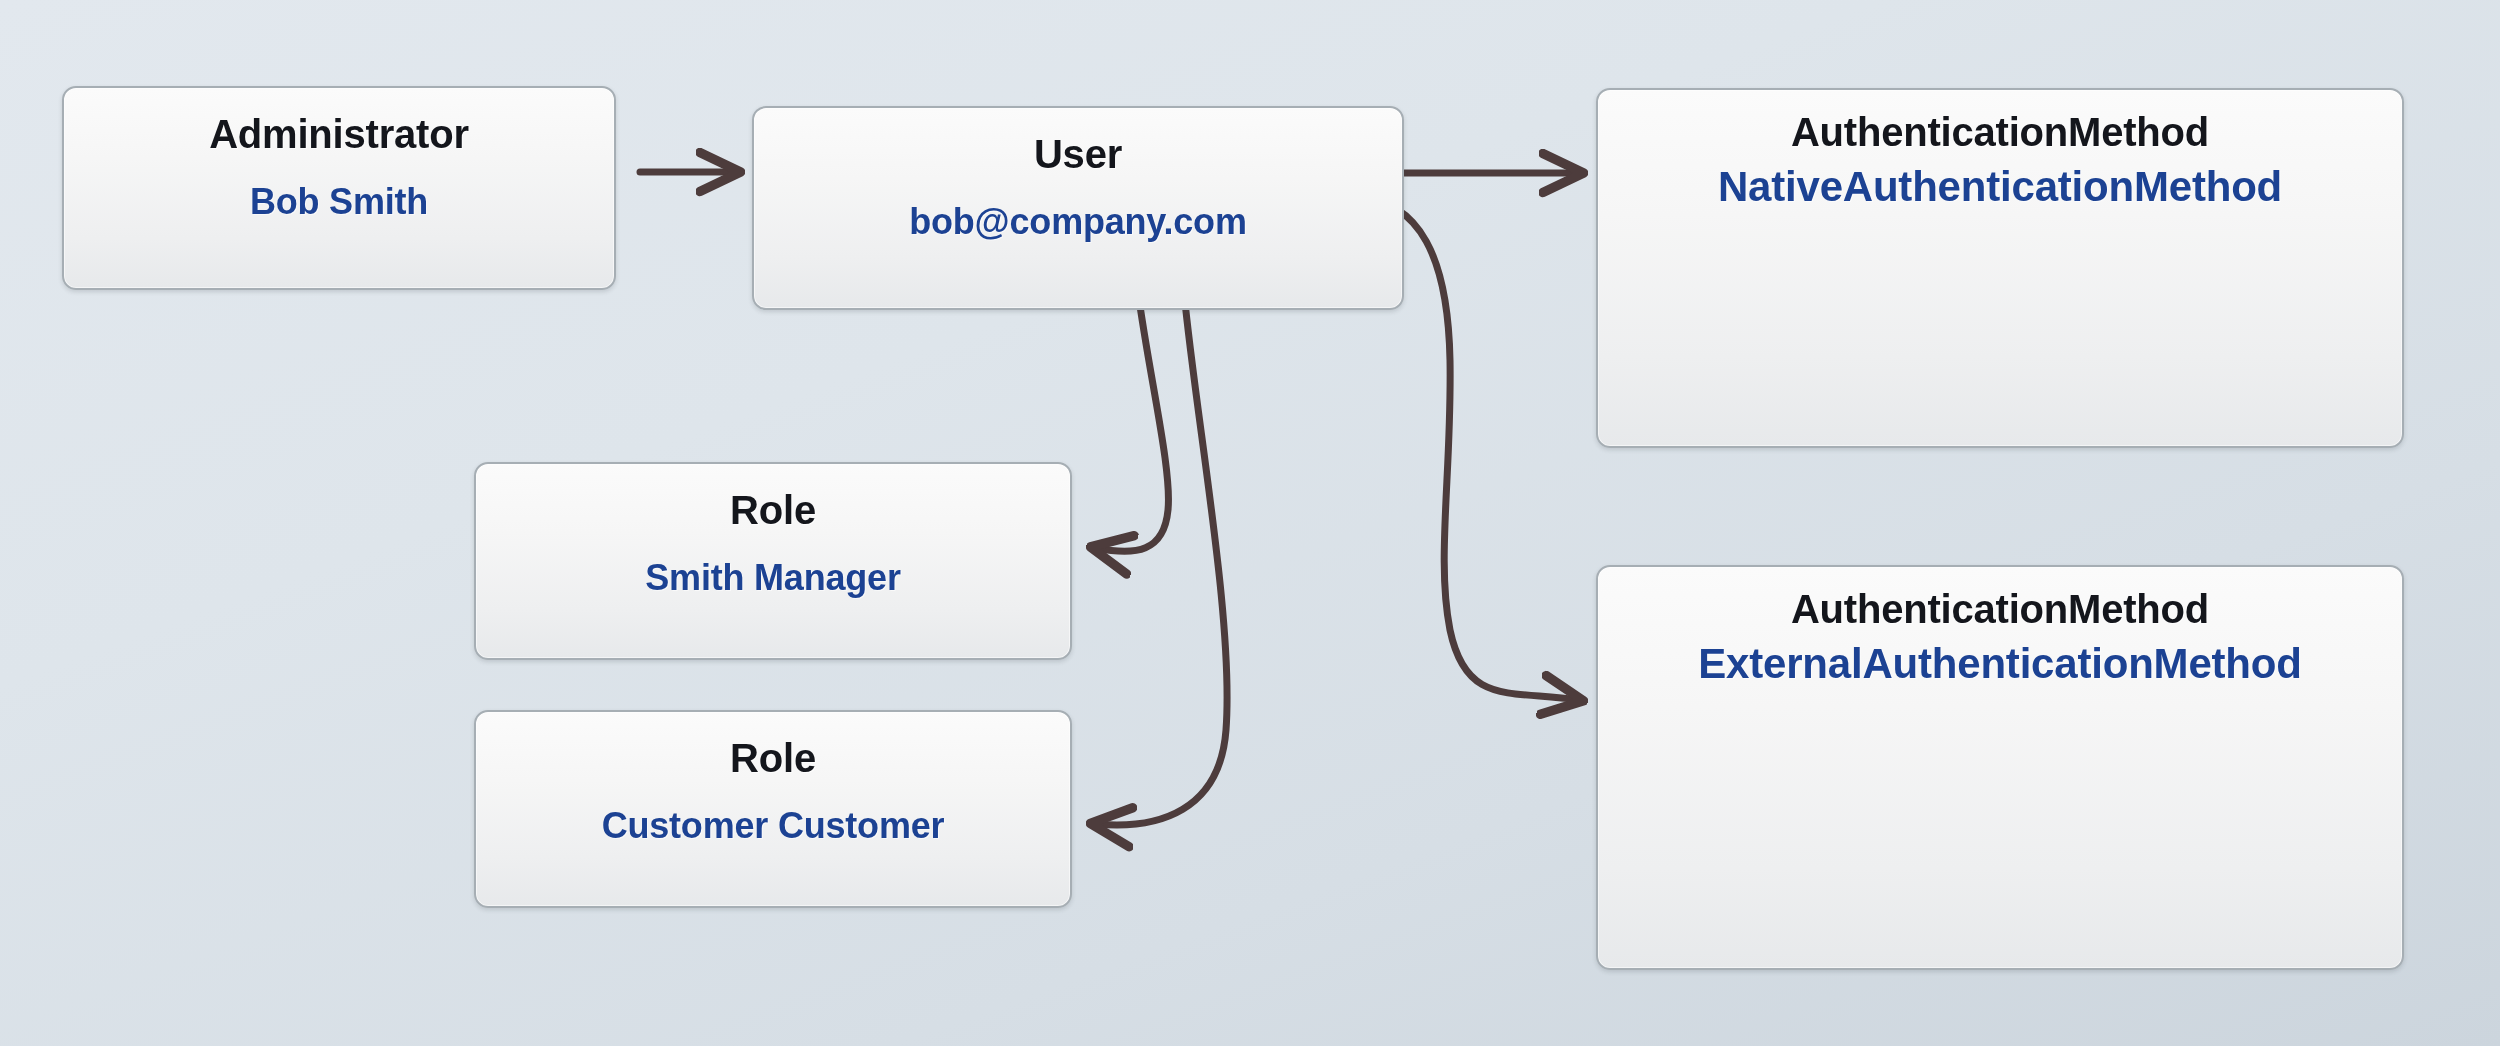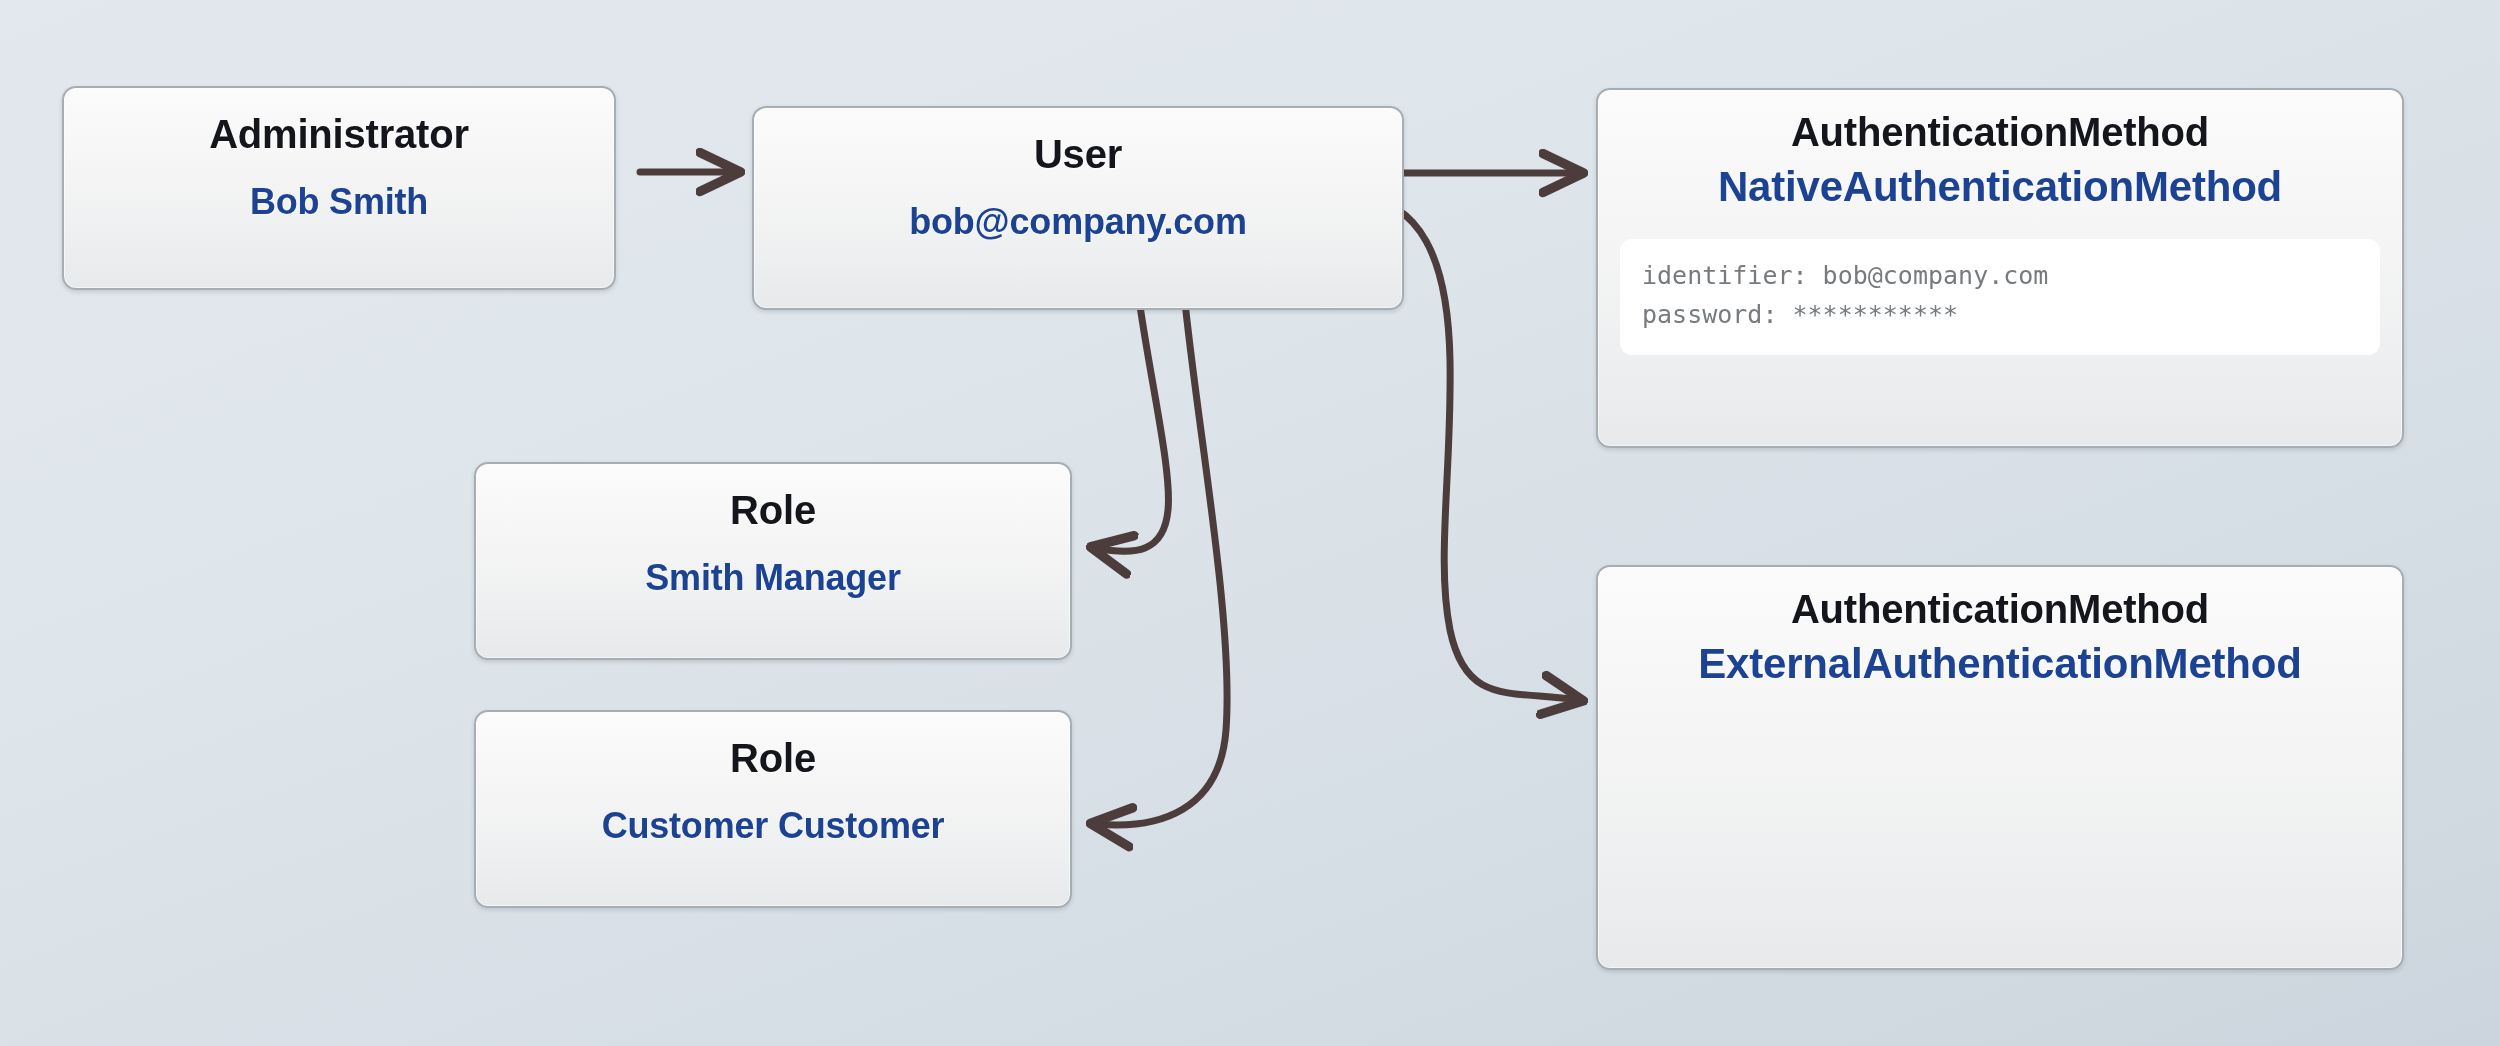--- a/index.html
+++ b/index.html
@@ -141,24 +141,20 @@
   </div>
 
   <div class="node compact" id="node-role-customer">
     <div class="node-type">Role</div>
     <div class="node-name">Customer Customer</div>
   </div>
 
   <div class="node detailed" id="node-auth-native">
     <div class="node-type">AuthenticationMethod</div>
     <div class="node-name">NativeAuthenticationMethod</div>
-    <div class="detail-panel">
-      <div class="detail-line">identifier: bob@company.com</div>
-      <div class="detail-line">password: ***********</div>
-    </div>
   </div>
 
   <div class="node detailed" id="node-auth-external">
     <div class="node-type">AuthenticationMethod</div>
     <div class="node-name">ExternalAuthenticationMethod</div>
   </div>
 
 </div>
 
 </body></html>

